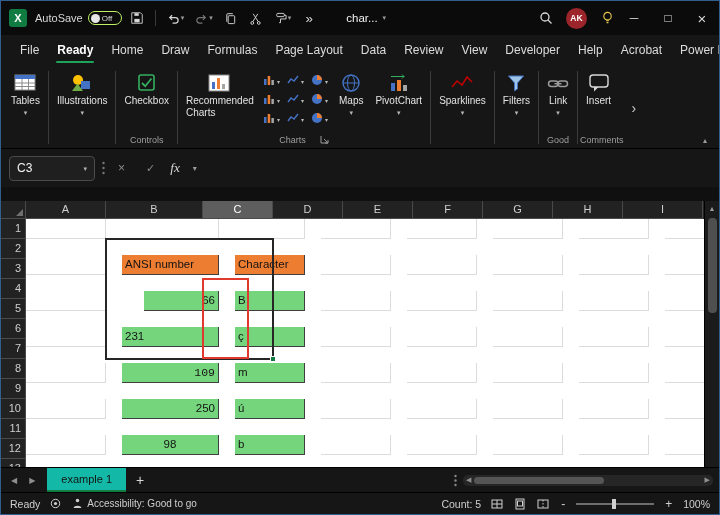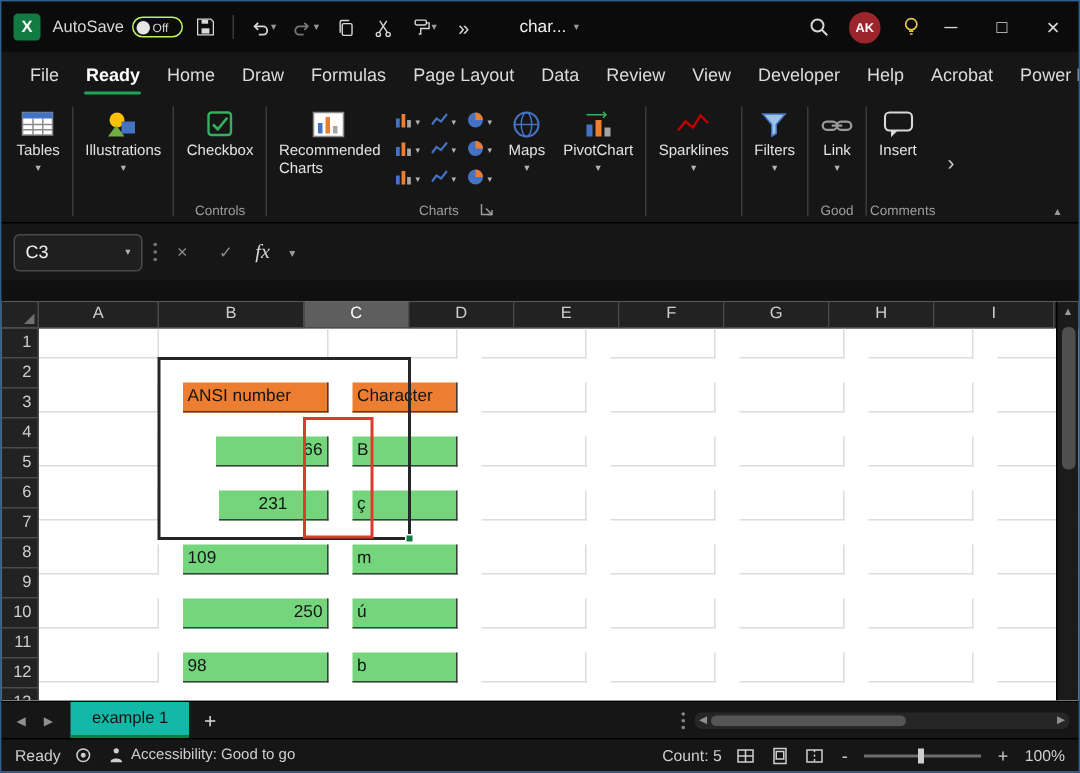--- a/index.html
+++ b/index.html
@@ -481,48 +481,48 @@
           <div class="cell"></div>
           <div class="cell tbl" style="background: rgb(116, 213, 124); text-align: right; margin-left: 22px;">66</div>
           <div class="cell tbl" style="background: rgb(116, 213, 124); text-align: left;">B</div>
           <div class="cell"></div>
           <div class="cell"></div>
           <div class="cell"></div>
           <div class="cell"></div>
           <div class="cell"></div>
           <div class="cell"></div>
           <div class="cell"></div>
-          <div class="cell tbl" style="background: rgb(116, 213, 124); text-align: center; margin-left: 24px;">231</div>
+          <div class="cell tbl" style="background: rgb(116, 213, 124); text-align: left;">231</div>
           <div class="cell tbl" style="background: rgb(116, 213, 124); text-align: left;">ç</div>
           <div class="cell"></div>
           <div class="cell"></div>
           <div class="cell"></div>
           <div class="cell"></div>
           <div class="cell"></div>
           <div class="cell"></div>
           <div class="cell"></div>
-          <div class="cell tbl" style="background: rgb(116, 213, 124); ">109</div>
+          <div class="cell tbl" style="background: rgb(116, 213, 124); text-align: right; font-family: Liberation Mono, monospace;">109</div>
           <div class="cell tbl" style="background: rgb(116, 213, 124); text-align: left;">m</div>
           <div class="cell"></div>
           <div class="cell"></div>
           <div class="cell"></div>
           <div class="cell"></div>
           <div class="cell"></div>
           <div class="cell"></div>
           <div class="cell"></div>
           <div class="cell tbl" style="background: rgb(116, 213, 124); text-align: right;">250</div>
           <div class="cell tbl" style="background: rgb(116, 213, 124); text-align: left;">ú</div>
           <div class="cell"></div>
           <div class="cell"></div>
           <div class="cell"></div>
           <div class="cell"></div>
           <div class="cell"></div>
           <div class="cell"></div>
           <div class="cell"></div>
-          <div class="cell tbl" style="background: rgb(116, 213, 124); text-align: left;">98</div>
+          <div class="cell tbl" style="background: rgb(116, 213, 124); text-align: center;">98</div>
           <div class="cell tbl" style="background: rgb(116, 213, 124); text-align: left;">b</div>
           <div class="cell"></div>
           <div class="cell"></div>
           <div class="cell"></div>
           <div class="cell"></div>
           <div class="cell"></div>
           <div class="cell"></div>
           <div class="cell"></div>
           <div class="cell"></div>
           <div class="cell"></div>

